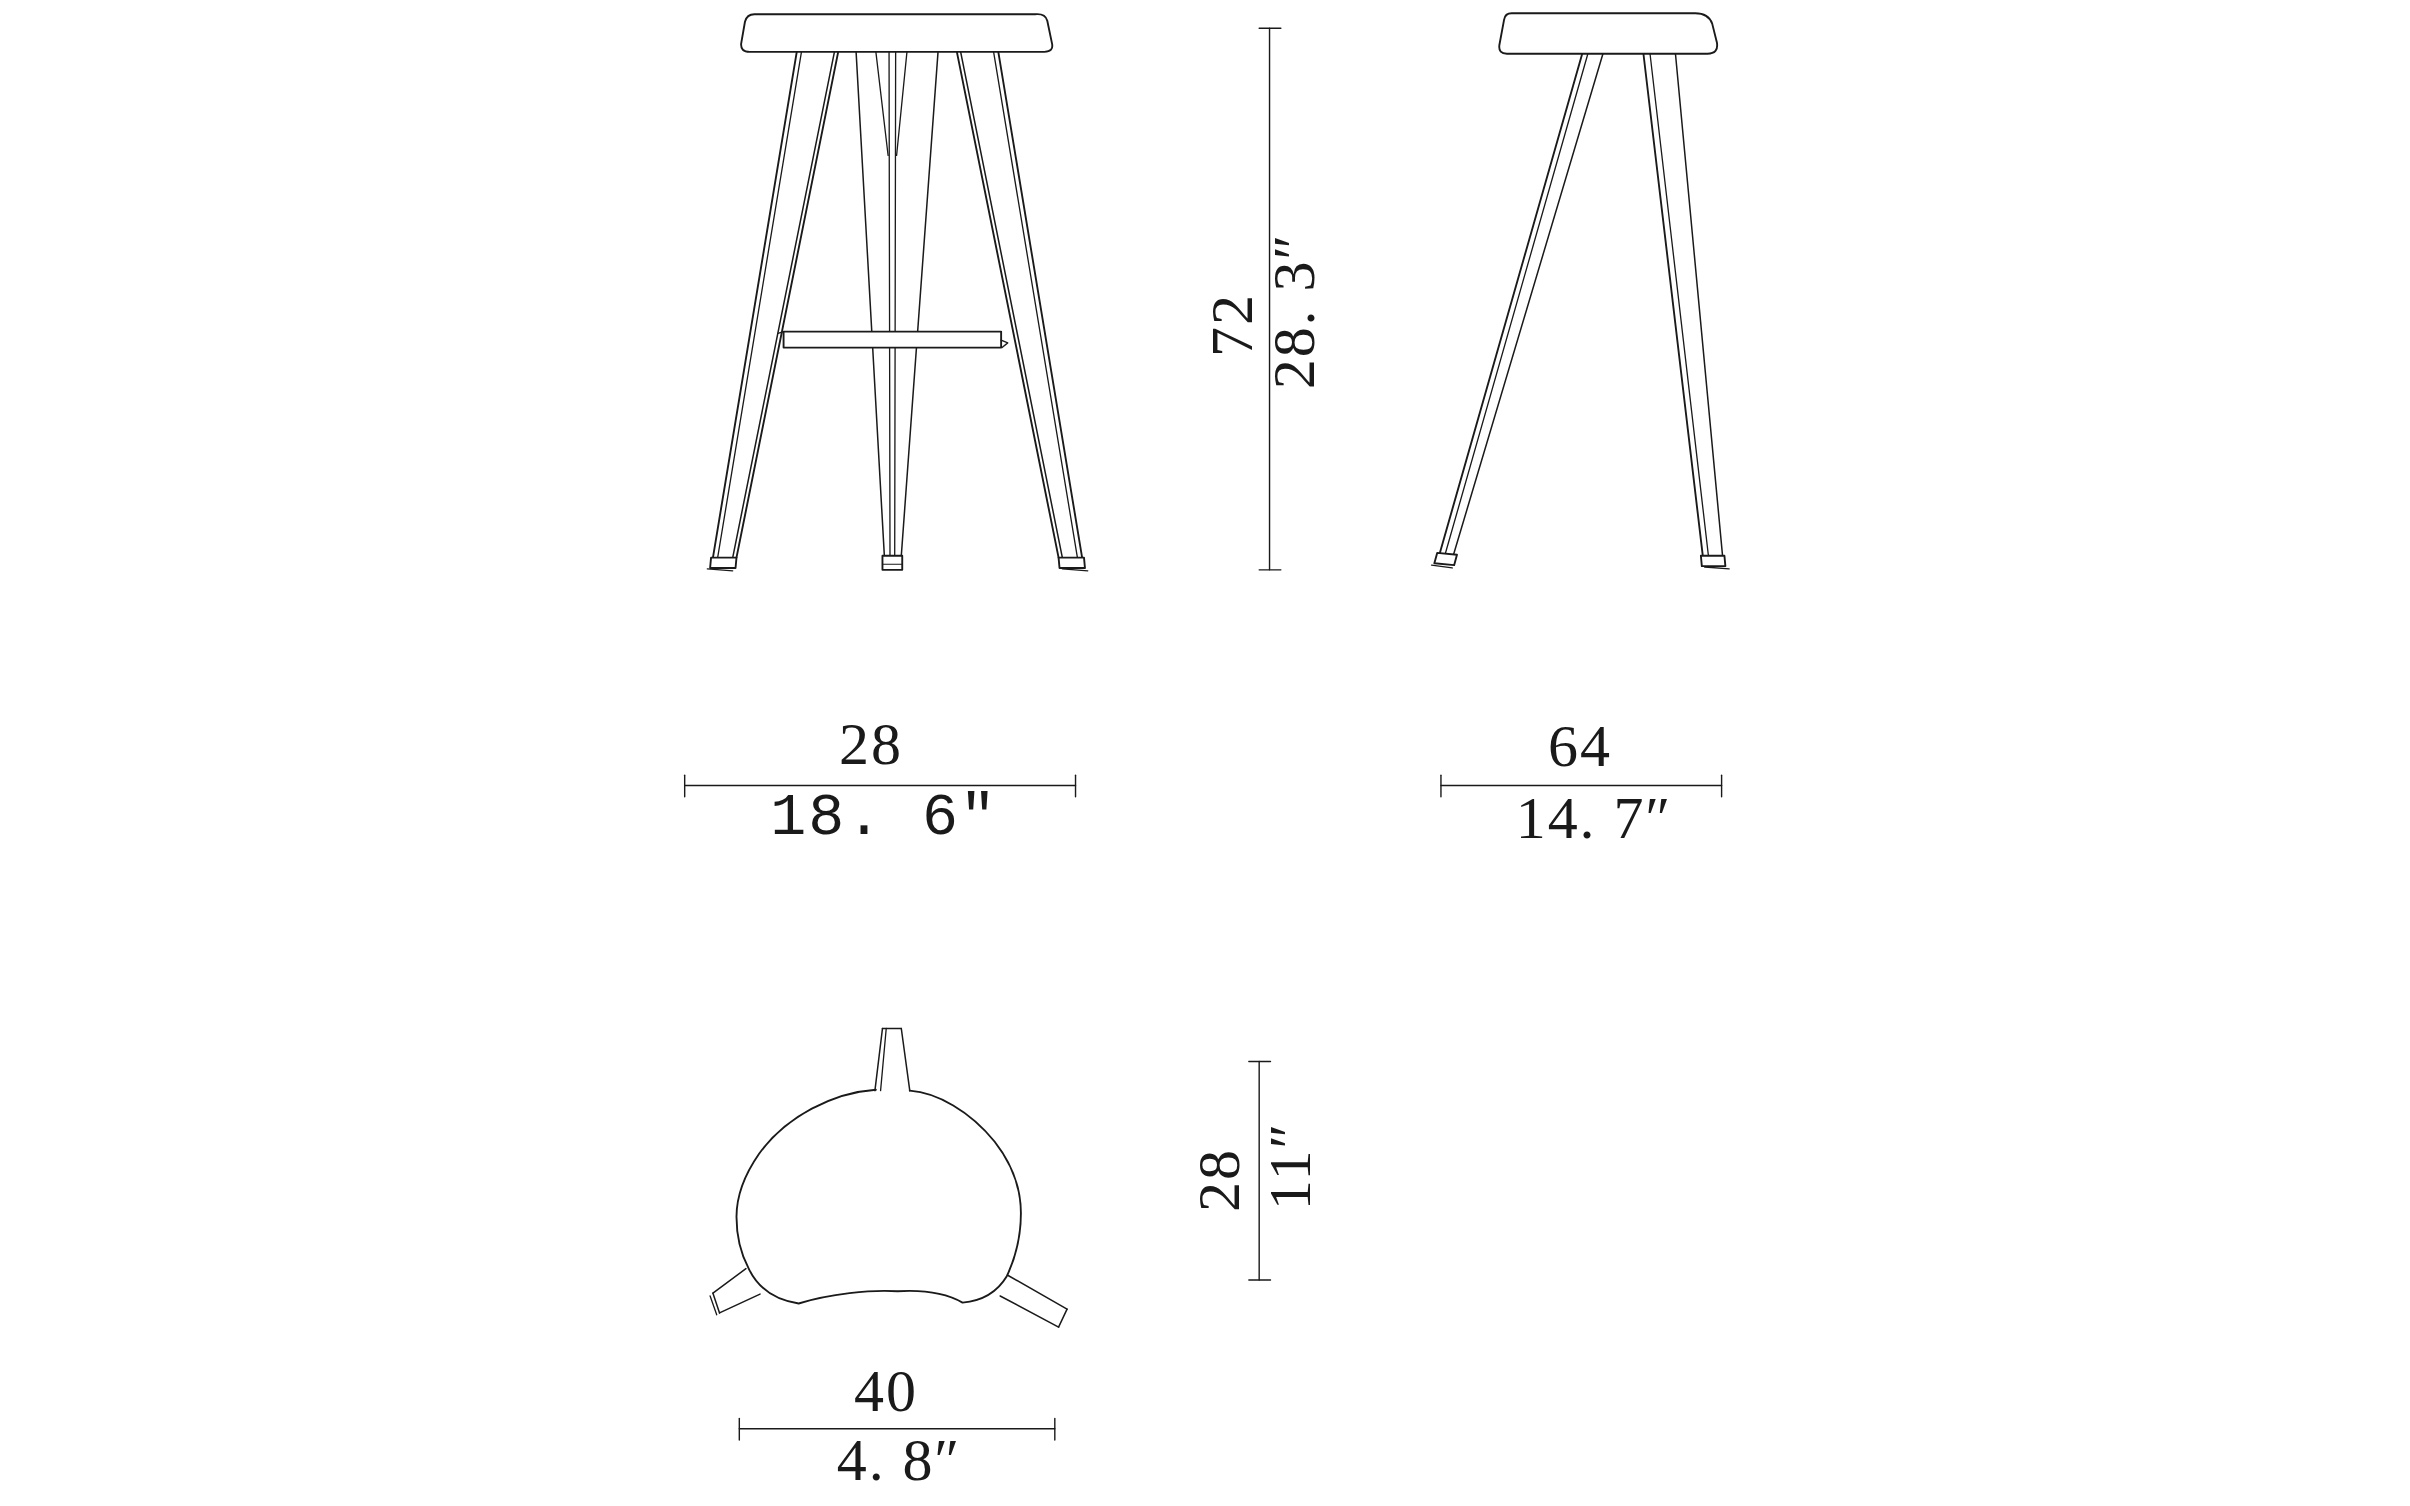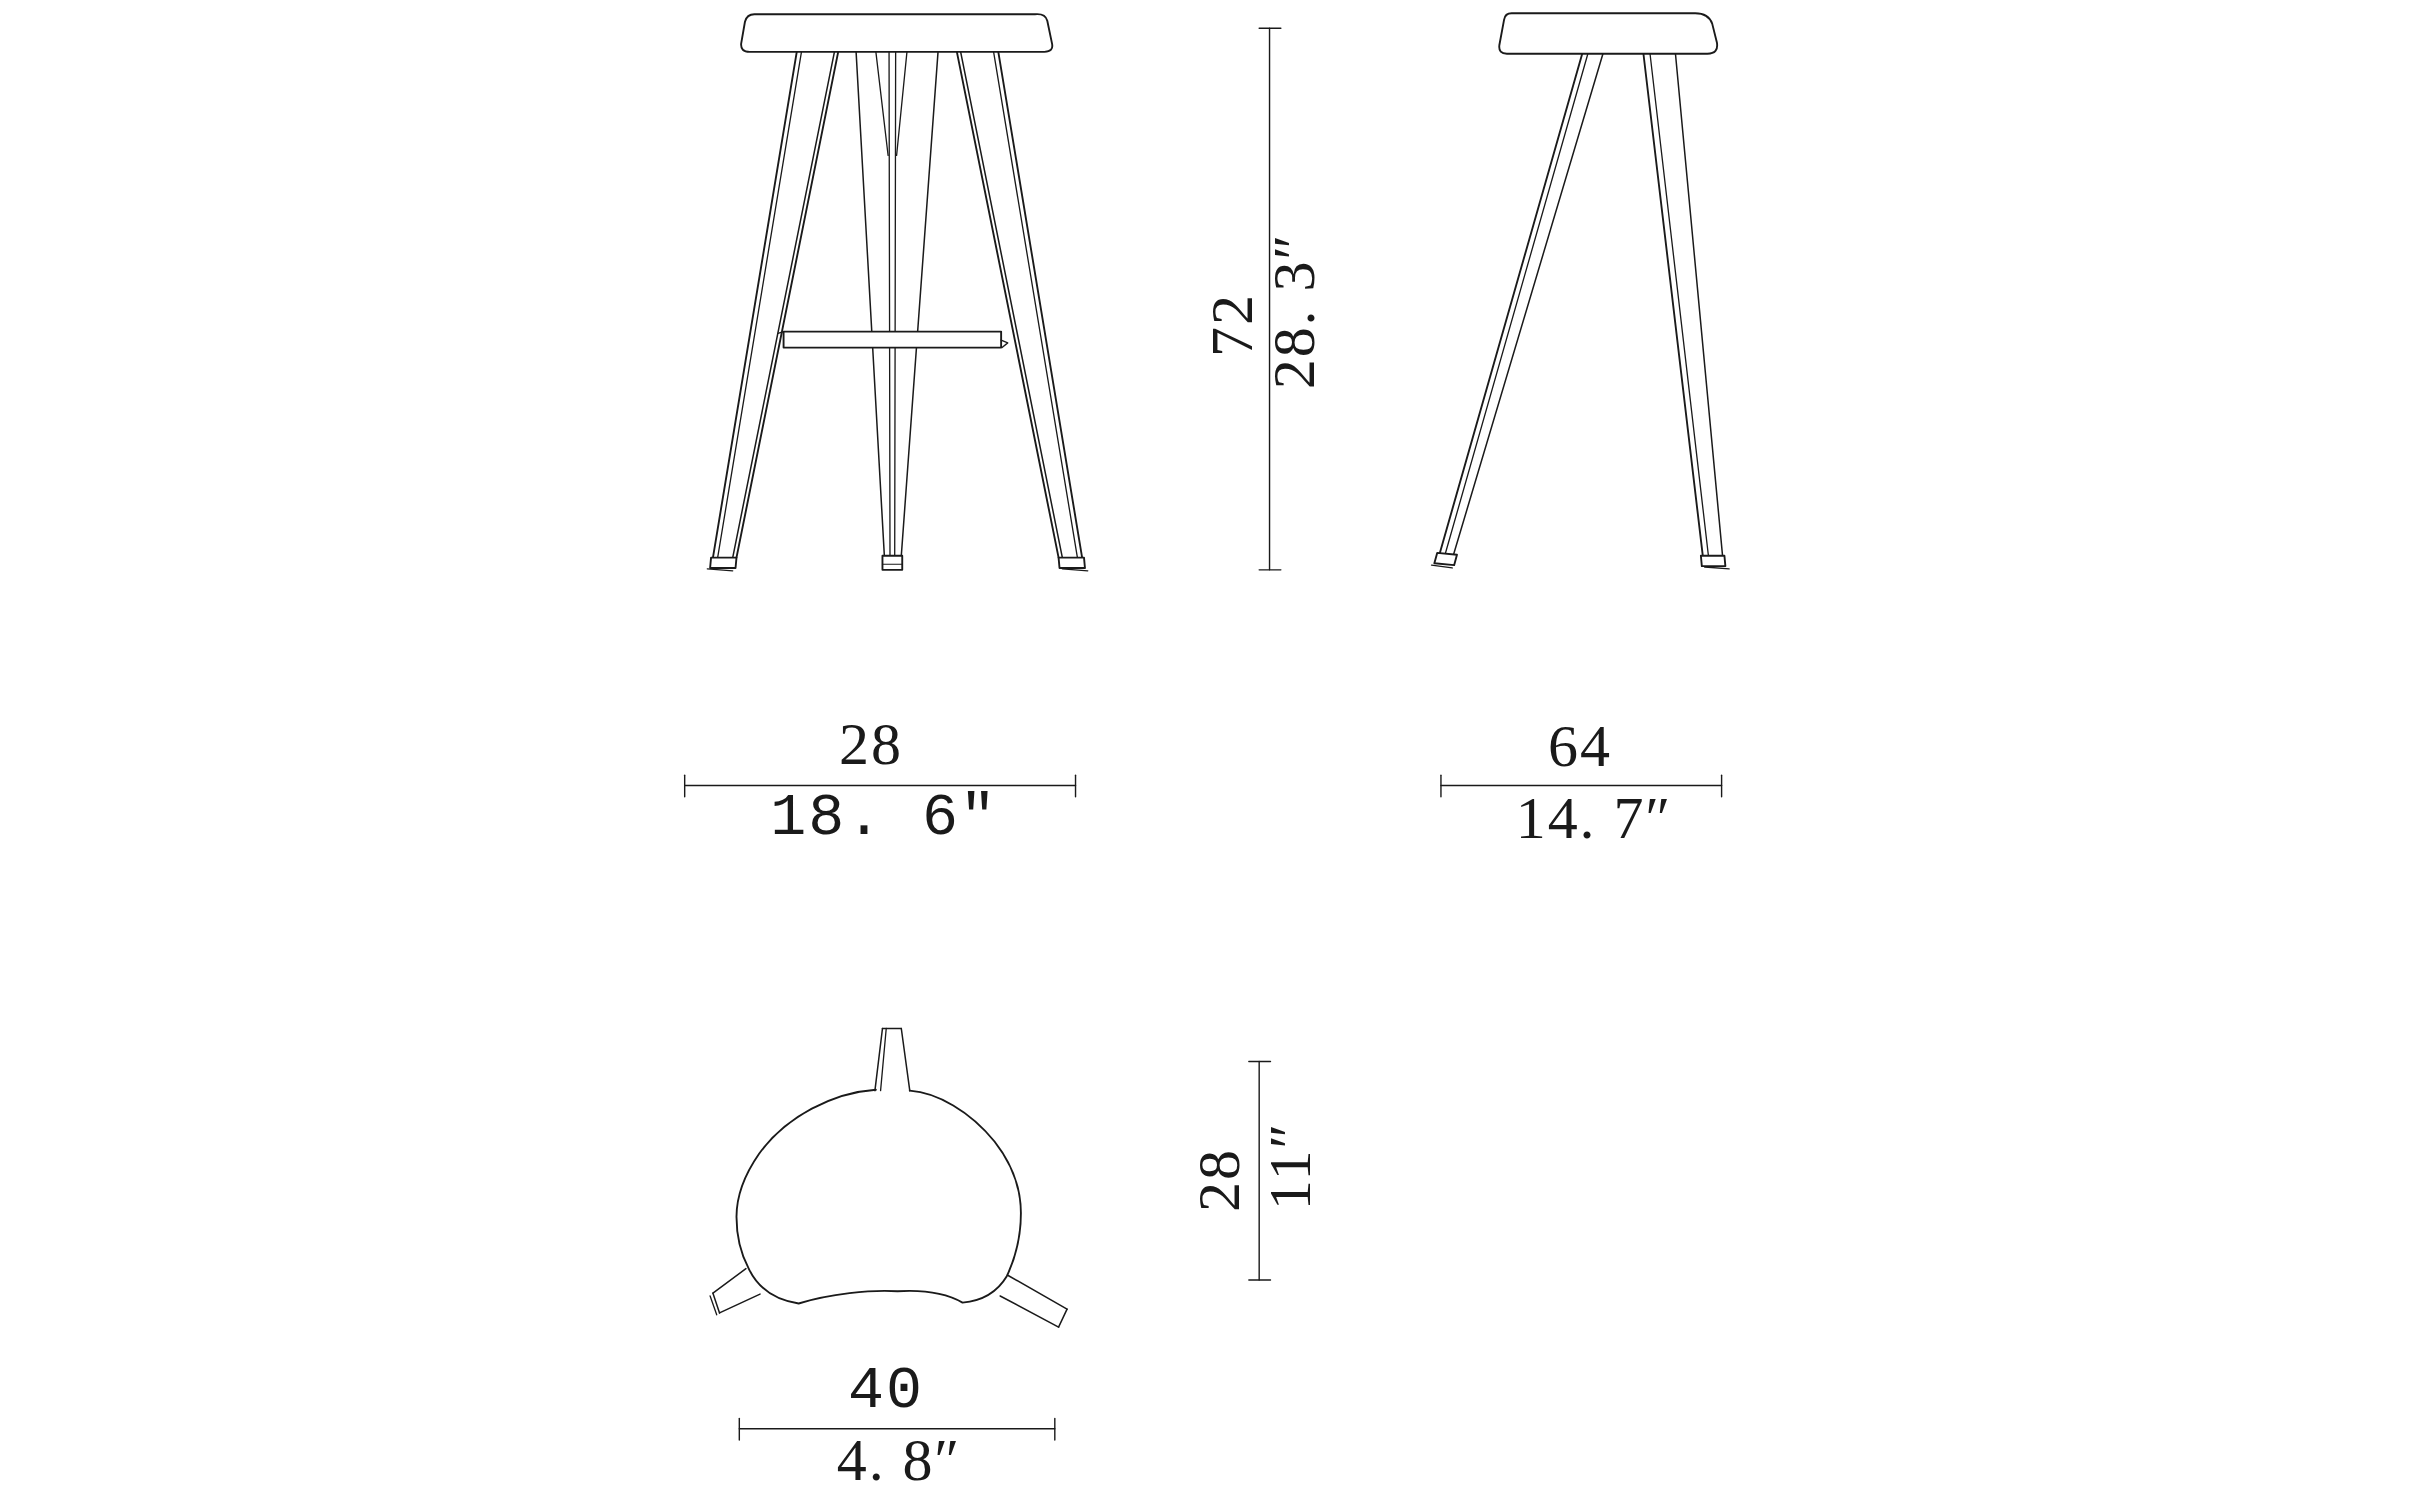--- a/index.html
+++ b/index.html
@@ -157,17 +157,17 @@
 
   <div class="dim" style="left:871px; top:744px;">28</div>
   <div class="dim" style="left:884px; top:818px;font-family:Liberation Mono, monospace;">18. 6″</div>
 
   <div class="dim" style="left:1580px; top:746px;">64</div>
   <div class="dim" style="left:1594px; top:818px;">14. 7″</div>
 
   <div class="dim rot" style="left:1219px; top:1180px;">28</div>
   <div class="dim rot" style="left:1290px; top:1166px;">11″</div>
 
-  <div class="dim" style="left:886px; top:1391px;font-family:Liberation Mono, monospace;">40</div>
+  <div class="dim" style="left:886px; top:1391px;">40</div>
   <div class="dim" style="left:899px; top:1460px;">4. 8″</div>
 
 </div>
 
 
 </body></html>

